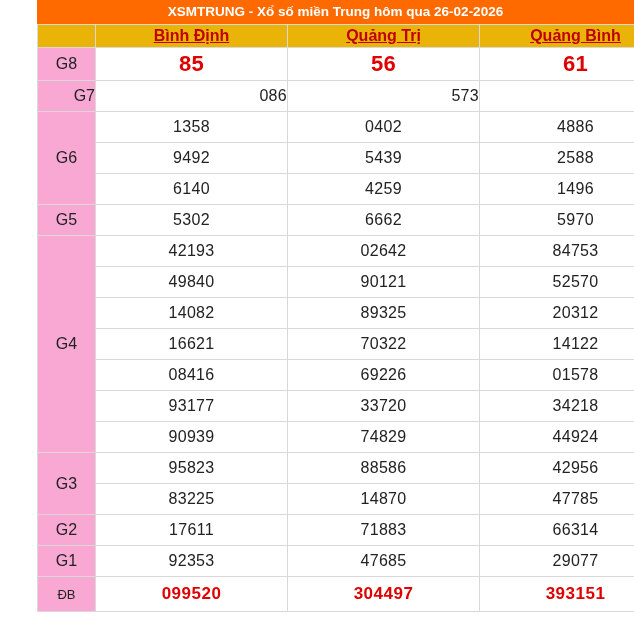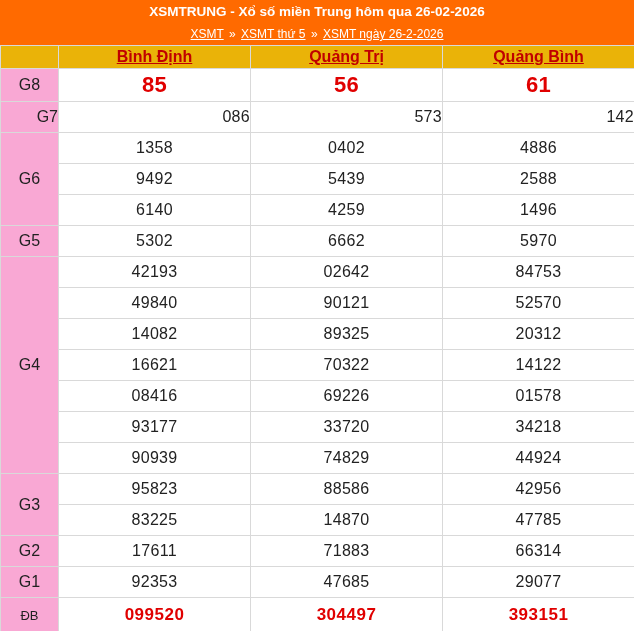--- a/index.html
+++ b/index.html
@@ -12,20 +12,21 @@
     height: 631px;
     font-family: "Liberation Sans", sans-serif;
     color: #222222;
     overflow: hidden;
   }
   .page {
     width: 634px;
     height: 631px;
     position: relative;
     box-sizing: border-box;
+    padding-left: 37px;
   }
   .header-bar {
     background: #ff6a00;
     color: #ffffff;
     height: 24px;
     line-height: 24px;
     text-align: center;
     font-size: 13.5px;
     font-weight: bold;
     overflow: hidden;
@@ -111,27 +112,20 @@
     font-size: 13px;
   }
 </style>
 </head>
 <body>
 
 <div class="page">
 
   <div class="header-bar">XSMTRUNG - Xổ số miền Trung hôm qua 26-02-2026</div>
 
-  <div class="breadcrumb">
-    <a href="#">XSMT</a>
-    <span class="sep">»</span>
-    <a href="#">XSMT thứ 5</a>
-    <span class="sep">»</span>
-    <a href="#" class="current">XSMT ngày 26-2-2026</a>
-  </div>
 
   <table class="result">
     <colgroup>
       <col class="col-prize">
       <col class="col-prov">
       <col class="col-prov">
       <col class="col-prov">
     </colgroup>
     <thead>
       <tr>

